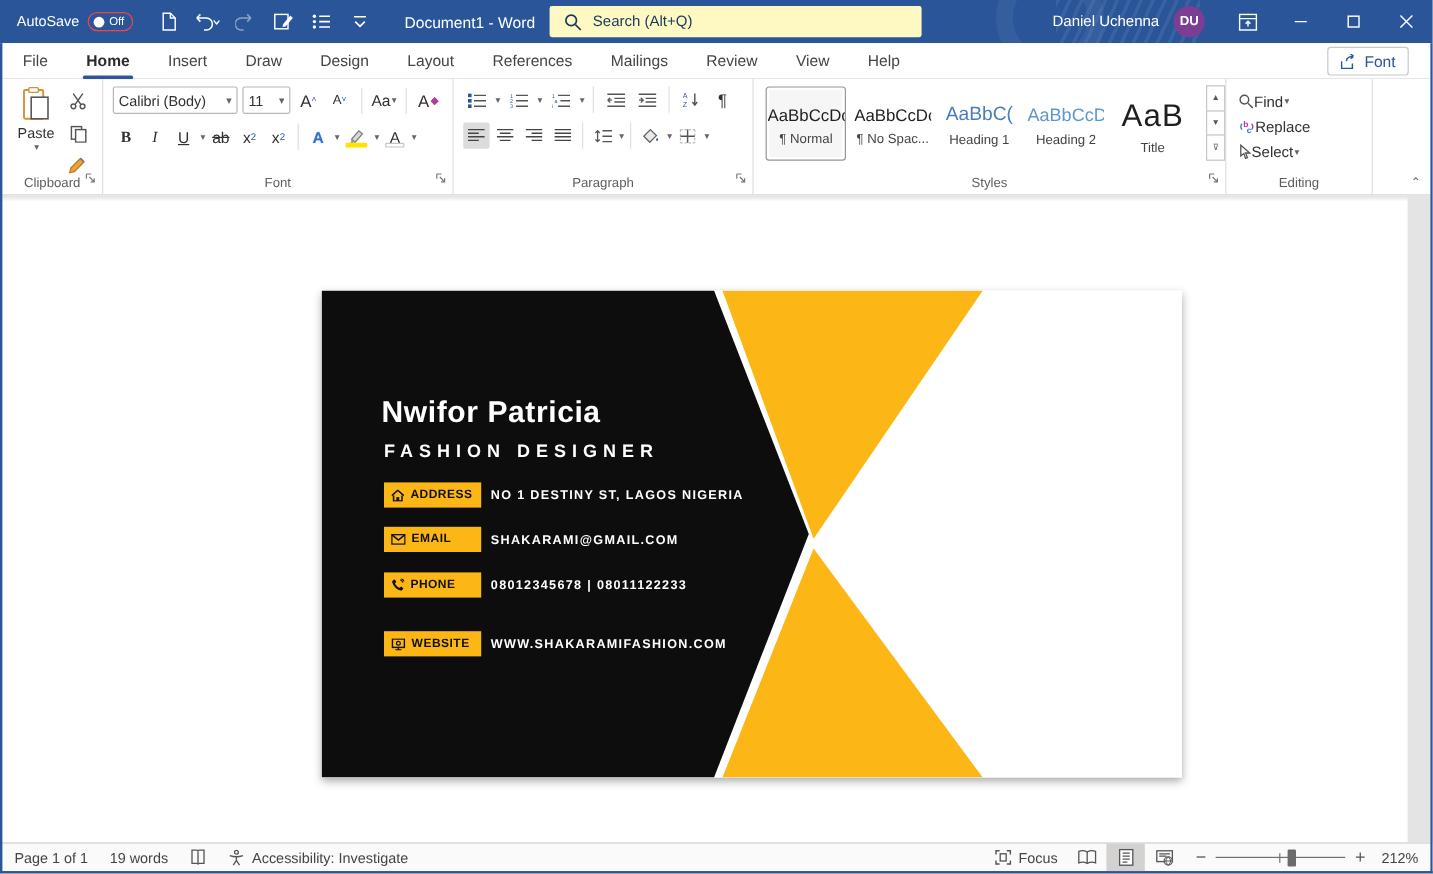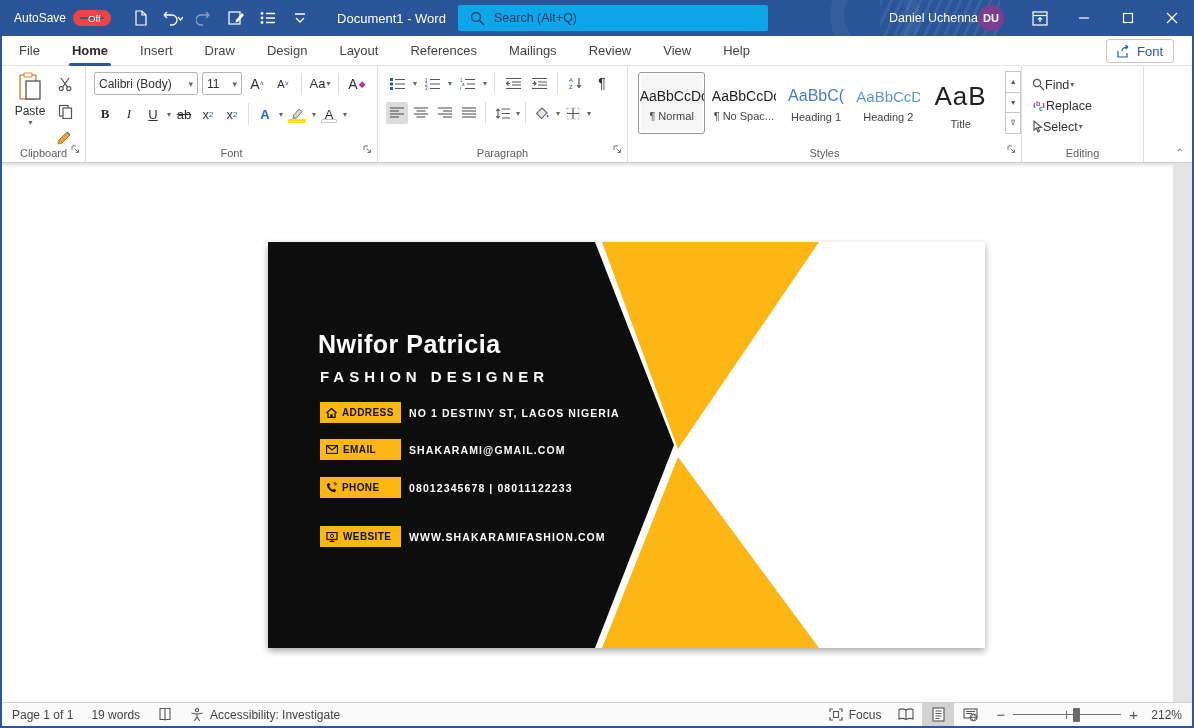--- a/index.html
+++ b/index.html
@@ -12,33 +12,33 @@
   #edge-bottom{left:0;right:0;bottom:0;height:2px;}
 
   
   .titlebar{position:absolute;left:0;top:0;right:0;height:36px;background:#2a5699;color:#fff;
     display:flex;align-items:center;overflow:hidden;}
   .titlebar .deco1{position:absolute;left:830px;top:-30px;width:90px;height:90px;border-radius:50%;
     border:14px solid rgba(255,255,255,.05);}
   .titlebar .deco2{position:absolute;left:880px;top:0;width:120px;height:36px;
     background:repeating-linear-gradient(115deg,rgba(255,255,255,.07) 0 3px,transparent 3px 9px);}
   .autosave{display:flex;align-items:center;gap:7px;margin-left:14px;font-size:12px;}
-  .pill{width:38px;height:16px;border:7px solid #ef4444;border-radius:9px;display:flex;align-items:center;
+  .pill{width:38px;height:16px;border:1px solid #ef4444;border-radius:9px;display:flex;align-items:center;
     padding:0 4px;gap:4px;}
   .pill .dot{width:9px;height:9px;border-radius:50%;background:#fff;}
   .pill .off{font-size:9.5px;color:#fff;}
   .qat{display:flex;align-items:center;gap:6px;margin-left:16px;}
   .qat .qbtn{width:26px;height:26px;display:flex;align-items:center;justify-content:center;border-radius:2px;}
   .qbtn svg{display:block;}
   .dim{opacity:.45;}
   .doc-title{font-size:13px;margin-left:24px;white-space:nowrap;}
-  .searchbox{position:absolute;left:458px;top:5px;width:310px;height:26px;background:#0ea5e9;
+  .searchbox{position:absolute;left:458px;top:5px;width:310px;height:26px;background:#fef9c3;
     border-radius:2px;display:flex;align-items:center;gap:10px;padding-left:36px;color:#16395f;font-size:12.5px;}
   .tb-right{position:absolute;right:0;top:0;height:36px;display:flex;align-items:center;}
-  .username{font-size:12.5px;}
+  .username{font-size:12.5px;margin-right:12px;}
   .avatar{width:26px;height:26px;border-radius:50%;background:#7b3e93;color:#fff;font-size:11px;font-weight:700;
     display:flex;align-items:center;justify-content:center;margin-right:14px;}
   .winbtn{width:44px;height:36px;display:flex;align-items:center;justify-content:center;}
 
   
   .tabrow{position:absolute;left:2px;right:2px;top:36px;height:30px;background:#fff;display:flex;
     align-items:center;border-bottom:1px solid #e5e5e5;}
   .tab{font-size:13px;color:#444;padding:0 3px;margin:0 13px;height:30px;display:flex;align-items:center;
     position:relative;white-space:nowrap;}
   .tab:first-child{margin-left:14px;}

